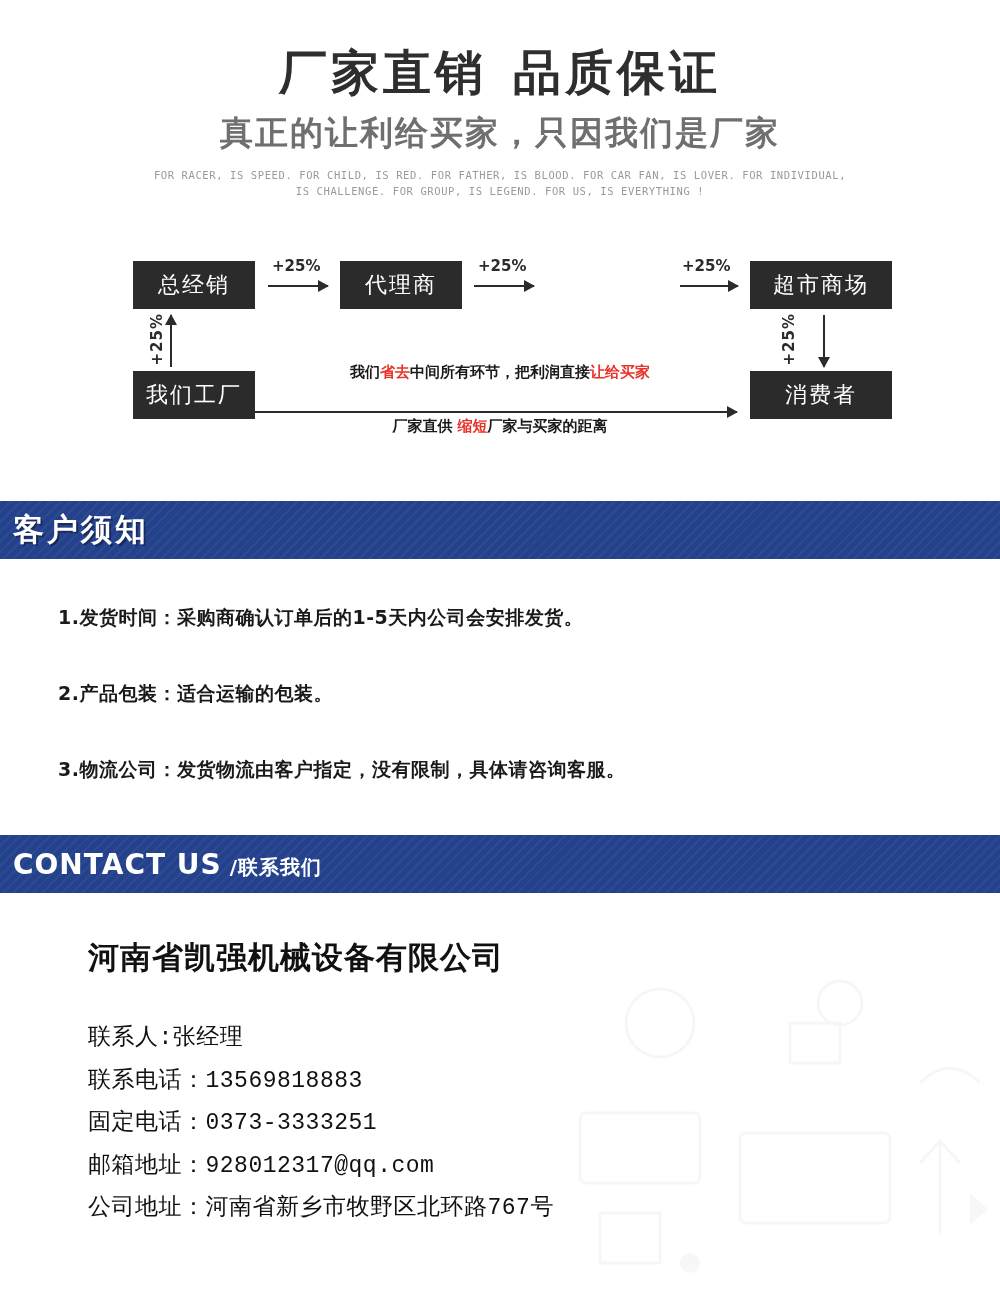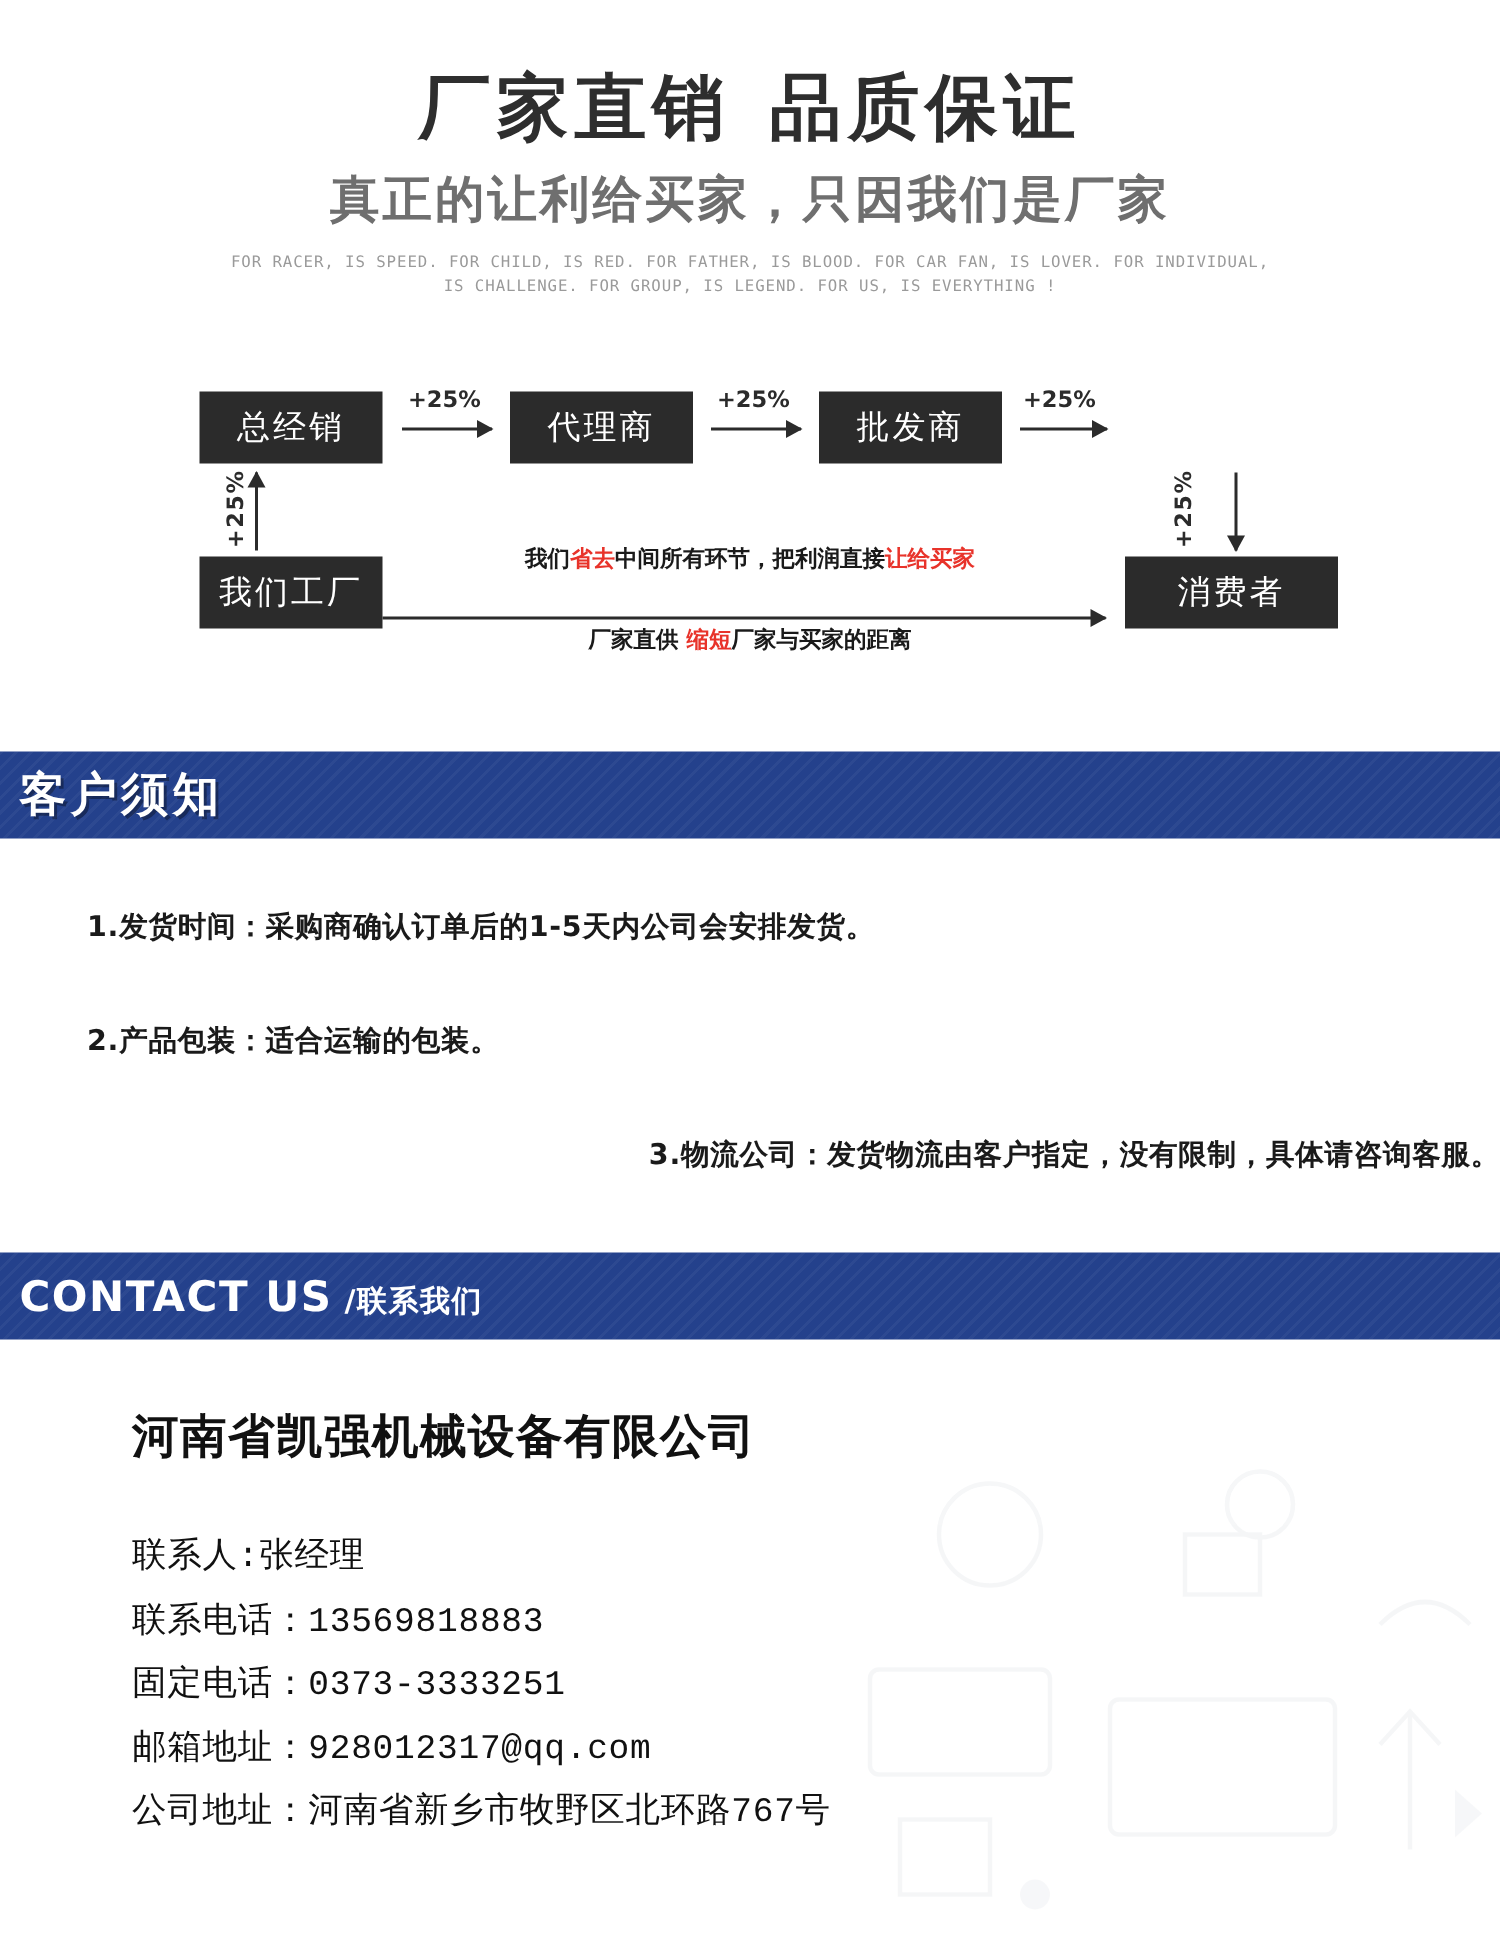--- a/index.html
+++ b/index.html
@@ -185,21 +185,21 @@
     padding: 46px 0 18px 58px;
   }
   .notice-item {
     font-family: "DejaVu Sans", sans-serif;
     font-weight: bold;
     font-size: 19px;
     color: #1a1a1a;
     margin-bottom: 50px;
     letter-spacing: 0.5px;
   }
-  .notice-item:last-child { margin-bottom: 0; text-align: right; }
+  .notice-item:last-child { margin-bottom: 0; }
 
   .spacer-1 { height: 36px; }
   .spacer-2 { height: 34px; }
 
   
   .contact-wrap {
     position: relative;
     padding: 44px 0 0 88px;
     height: 400px;
     overflow: hidden;
@@ -246,21 +246,21 @@
     <div class="hero-en">
       <div>FOR RACER, IS SPEED. FOR CHILD, IS RED. FOR FATHER, IS BLOOD. FOR CAR FAN, IS LOVER. FOR INDIVIDUAL,</div>
       <div>IS CHALLENGE. FOR GROUP, IS LEGEND. FOR US, IS EVERYTHING !</div>
     </div>
   </div>
 
   <div class="flow">
 
     <div class="node" style="left:133px; top:26px; width:122px;">总经销</div>
     <div class="node" style="left:340px; top:26px; width:122px;">代理商</div>
-    <div class="node" style="left:546px; top:26px; width:122px;">批发商</div>
+    <div class="node" style="left:750px; top:26px; width:142px;">超市商场</div>
 
     <div class="node" style="left:133px; top:136px; width:122px;">我们工厂</div>
     <div class="node" style="left:750px; top:136px; width:142px;">消费者</div>
 
     <div class="arrow-h" style="left:268px; top:50px; width:60px;"></div>
     <div class="arrow-h" style="left:474px; top:50px; width:60px;"></div>
     <div class="arrow-h" style="left:680px; top:50px; width:58px;"></div>
 
     <div class="pct" style="left:272px; top:22px;">+25%</div>
     <div class="pct" style="left:478px; top:22px;">+25%</div>

